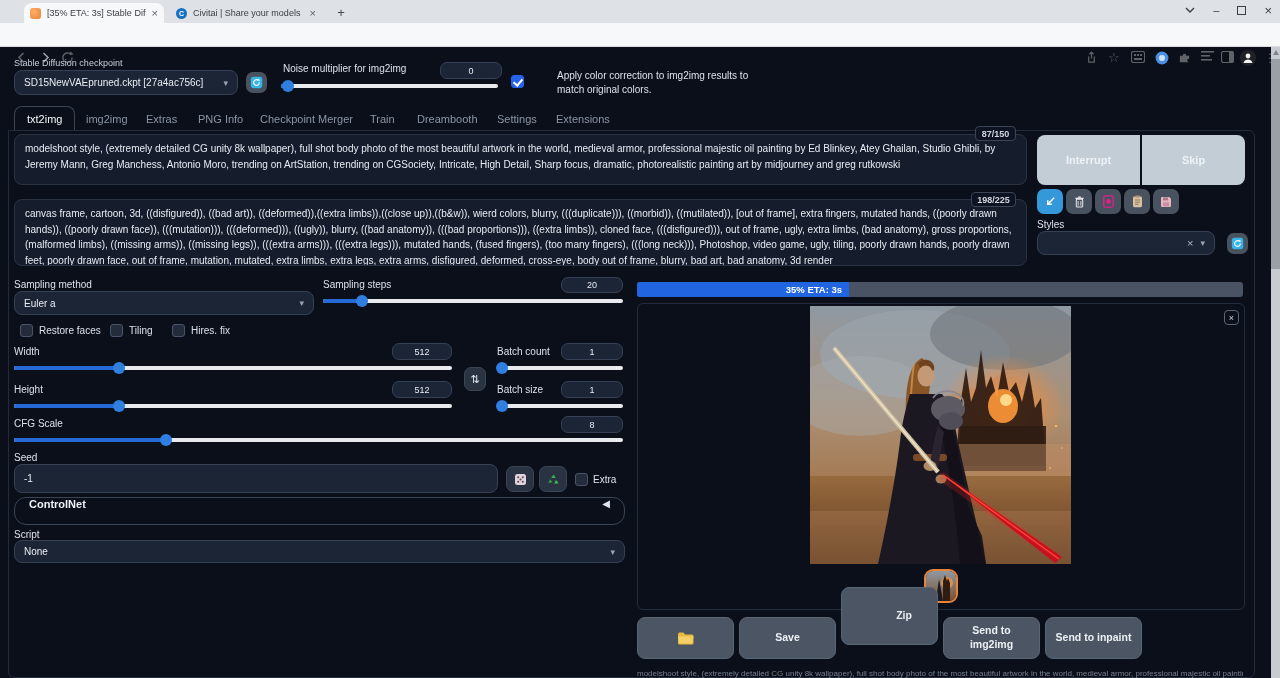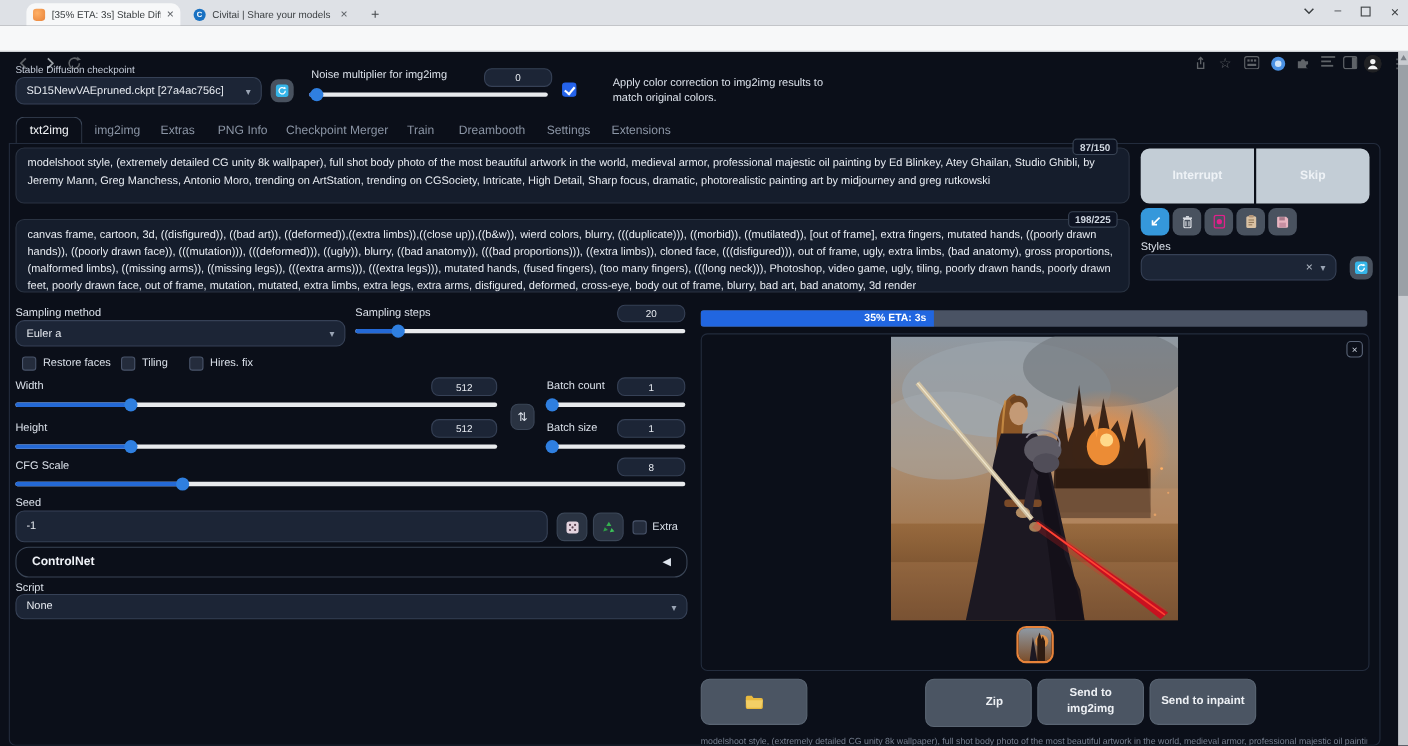--- a/index.html
+++ b/index.html
@@ -338,21 +338,21 @@
   <div class="minibtn abs" style="left:539px; top:466px; width:28px; height:26px; background:#2a3342; border:1px solid #3a4556;">
     <svg width="13" height="13" viewBox="0 0 14 14">
         <path d="M7 1.5 9.5 5.5H4.5z" fill="#35b24f"></path>
         <path d="M1.5 11 3 6.8l3.2 2.8z" fill="#2e9e46"></path>
         <path d="M12.5 11 8 11.6l1.6-4z" fill="#3cc258"></path>
       </svg>
   </div>
   <div class="chk abs" style="left:575px; top:473px;"></div>
   <div class="lbl abs" style="left:593px; top:474px;">Extra</div>
 
-  <div class="abs" style="left:14px; top:497px; width:611px; height:28px; border:1px solid #3a4556; border-radius:12px; display:flex; align-items:center; padding:0 14px;">
+  <div class="abs" style="left:14px; top:497px; width:611px; height:28px; border:1px solid #3a4556; border-radius:12px; display:flex; padding:0 14px;">
     <span style="font-size:11px; font-weight:bold; color:#eef1f6;">ControlNet</span>
     <span style="margin-left:auto; font-size:10px; color:#dfe5ee;">◀</span>
   </div>
 
   <div class="lbl abs" style="left:14px; top:529px;">Script</div>
   <div class="select abs" style="left:14px; top:540px; width:611px; height:23px;">
     <span>None</span>
     <span class="car">▾</span>
   </div>
 
@@ -435,19 +435,20 @@
       <path d="M17 10 L19 4 L21 10 L22 7 L24 12 L24 30 L17 30 Z" fill="#2f1c12"></path>
     </svg>
   </div>
 
   <div class="graybtn abs" style="left:637px; top:617px; width:97px; height:42px;">
     <svg width="17" height="14" viewBox="0 0 17 14">
         <path d="M1 3 a1.5 1.5 0 0 1 1.5-1.5 h4 l1.5 2 h7 a1.5 1.5 0 0 1 1.5 1.5 v7 a1.5 1.5 0 0 1 -1.5 1.5 h-12.5 a1.5 1.5 0 0 1 -1.5 -1.5 z" fill="#e8b93e"></path>
         <path d="M1 5.5 h15.5 l-1.5 7 h-13 z" fill="#f3cf66"></path>
       </svg>
   </div>
-  <div class="graybtn abs" style="left:841px; top:617px; width:97px; height:44px;padding-left:35px;">Zip</div>
+  <div class="graybtn abs" style="left:739px; top:617px; width:97px; height:42px;">Save</div>
+  <div class="graybtn abs" style="left:841px; top:587px; width:97px; height:58px;padding-left:35px;">Zip</div>
   <div class="graybtn abs" style="left:943px; top:617px; width:97px; height:42px;">Send to img2img</div>
   <div class="graybtn abs" style="left:1045px; top:617px; width:97px; height:42px;">Send to inpaint</div>
 
   <div class="abs" style="left:637px; top:669px; width:606px; height:9px; overflow:hidden; font-size:8px; color:#778090; white-space:nowrap;">modelshoot style, (extremely detailed CG unity 8k wallpaper), full shot body photo of the most beautiful artwork in the world, medieval armor, professional majestic oil painting by Ed Blinkey, Atey Ghailan, Studio Ghibli, by Jeremy Mann, Greg Manchess, Antonio Moro, trending on ArtStation, trending on CGSociety, Intricate, High Detail, Sharp focus, dramatic, photorealistic painting art by midjourney and greg rutkowski</div>
 
 </div>
 
 </body></html>

